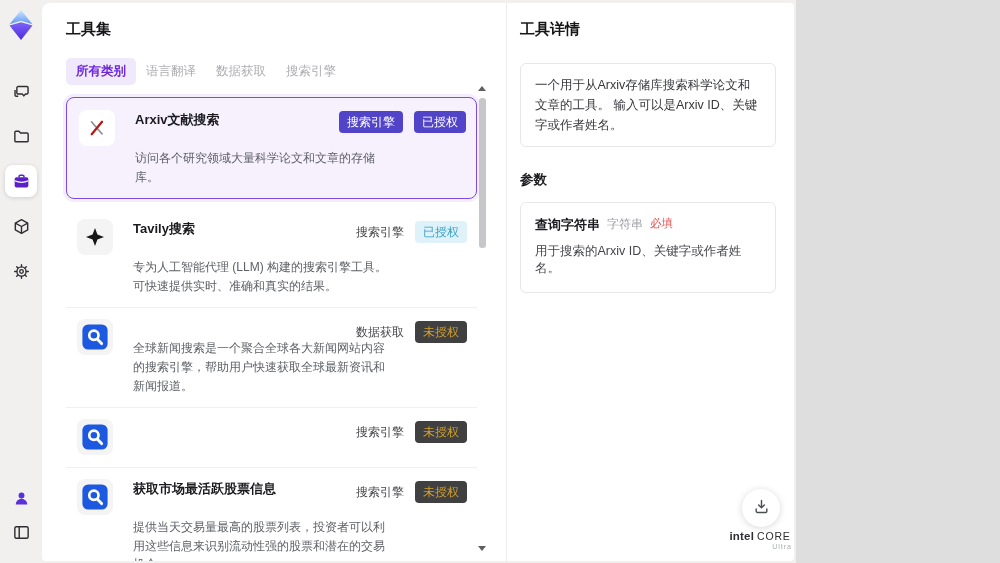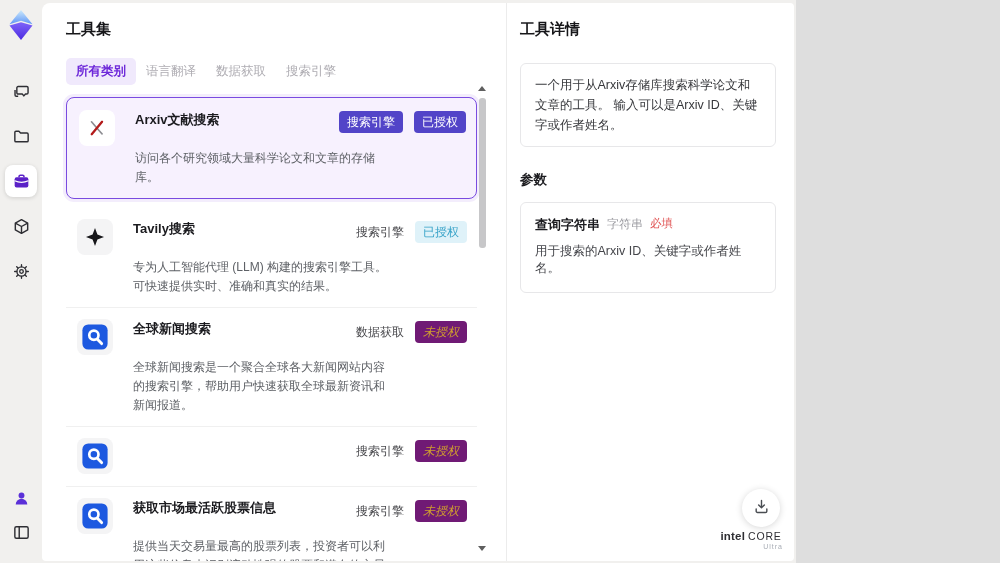--- a/index.html
+++ b/index.html
@@ -34,21 +34,21 @@
   .tool-row.selected .tool-icon { background:#fff; }
   .tool-icon svg { width:22px; height:22px; display:block; }
   .tool-icon svg.big { width:28px; height:28px; }
   .tool-text { width:262px; flex:none; }
   .tool-name { font-size:13px; font-weight:bold; color:#1b1b1f; margin-top:1px; }
   .tool-desc { margin-top:20px; font-size:12px; color:#5e6166; line-height:1.55; }
   .tool-meta { position:absolute; right:10px; top:13px; display:flex; gap:11px; align-items:center; }
   .badge { font-size:12px; padding:2.5px 8px; border-radius:4px; white-space:nowrap; }
   .badge-purple { background:#5244c8; color:#fff; }
   .badge-blue { background:#dff2f9; color:#38a3c8; }
-  .badge-yellow { background:#701a75; color:#cf9f2f;font-style:italic; }
+  .badge-yellow { background:#404040; color:#cf9f2f; }
   .cat-label { font-size:12px; color:#4a4a4e; white-space:nowrap; }
 
   
   .scrollbar { position:absolute; right:19px; top:83px; bottom:10px; width:10px; display:flex; flex-direction:column; align-items:center; }
   .sb-up { width:0; height:0; border-left:4px solid transparent; border-right:4px solid transparent; border-bottom:5px solid #5f5f5f; cursor:pointer; }
   .sb-thumb { width:7px; height:150px; background:#c7c7c9; border-radius:3px; margin-top:7px; cursor:grab; }
   .sb-down { width:0; height:0; border-left:4px solid transparent; border-right:4px solid transparent; border-top:5px solid #5f5f5f; margin-top:auto; cursor:pointer; }
 
   
   .detail-pane { flex:1; padding:17px 18px 0 13px; position:relative; }
@@ -59,21 +59,21 @@
   .param-box { margin-top:13px; border:1px solid #e7e7e9; border-radius:6px; padding:13px 14px 15px; }
   .param-head { display:flex; align-items:flex-start; gap:7px; }
   .param-name { font-size:13px; font-weight:bold; color:#1b1b1f; }
   .param-type { font-size:12px; color:#9a9aa0; }
   .param-required { font-size:11.5px; color:#e05252; }
   .param-desc { margin-top:9px; font-size:12.5px; color:#45464b; }
 
   
   .fab { position:absolute; right:16px; bottom:36px; width:38px; height:38px; border-radius:50%; background:#fff; border:none; box-shadow:0 1px 7px rgba(0,0,0,.16); display:flex; align-items:center; justify-content:center; cursor:pointer; z-index:6; }
   .fab svg { width:19px; height:19px; }
-  .brand { position:absolute; right:13px; bottom:12px; width:64px; text-align:center; z-index:6; line-height:1.1; }
+  .brand { position:absolute; right:4px; bottom:12px; width:64px; text-align:center; z-index:6; line-height:1.1; }
   .brand-line { font-size:11.5px; color:#2e2e33; letter-spacing:.2px; }
   .brand-primary { font-weight:bold; }
   .brand-secondary { text-transform:uppercase; font-weight:400; font-size:10.5px; letter-spacing:.8px; margin-left:3px; }
   .brand-sub { display:block; font-size:7px; color:#a8adb5; text-align:right; letter-spacing:1px; }
 </style>
 </head>
 <body>
 
 <div class="page">
 
@@ -201,21 +201,20 @@
           </div>
           <div class="tool-row">
             <span class="tool-icon">
               <svg class="big" viewBox="0 0 20 20">
                 <rect x="1" y="1" width="18" height="18" rx="4.2" fill="#1d59e0"></rect>
                 <circle cx="9.2" cy="8.8" r="3.3" fill="none" stroke="#fff" stroke-width="1.9"></circle>
                 <path d="M11.7 11.6 14.7 14.7" stroke="#fff" stroke-width="2.1" stroke-linecap="round"></path>
               </svg>
             </span>
             <div class="tool-text">
-              <div class="tool-name">全球新闻搜索</div>
               <div class="tool-desc">全球新闻搜索是一个聚合全球各大新闻网站内容的搜索引擎，帮助用户快速获取全球最新资讯和新闻报道。</div>
             </div>
             <div class="tool-meta">
               <span class="cat-label">数据获取</span>
               <span class="badge badge-yellow">未授权</span>
             </div>
           </div>
           <div class="tool-row">
             <span class="tool-icon">
               <svg class="big" viewBox="0 0 20 20">

